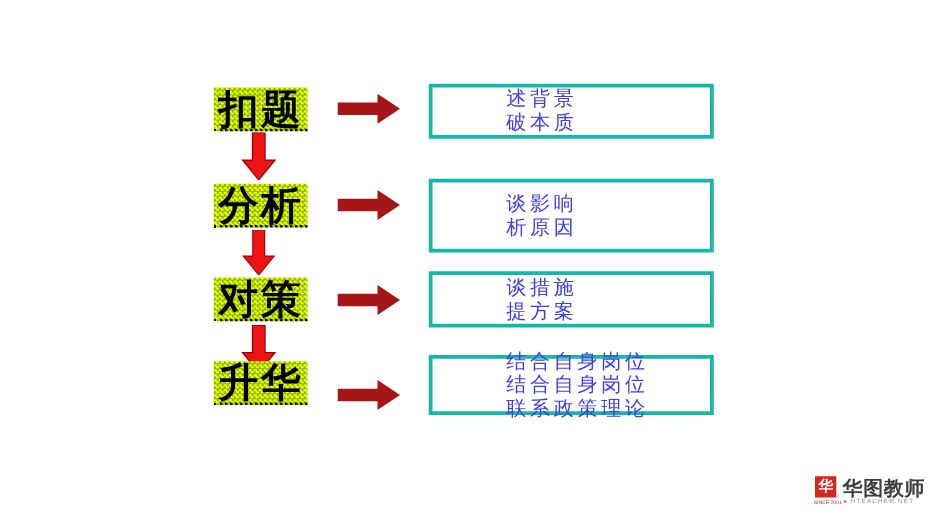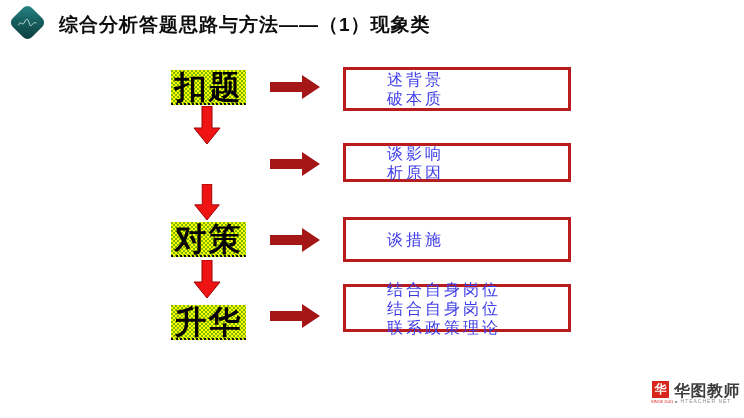--- a/index.html
+++ b/index.html
@@ -36,45 +36,45 @@
     background-image: repeating-conic-gradient(#ffff00 0% 25%, #7fb800 0% 50%);
     background-size: 4px 4px;
     border-bottom: 2px dotted #111111;
     display: flex; align-items: center; justify-content: center;
     font-size: 32px; font-weight: bold; color: #000000;
     letter-spacing: 2px; line-height: 1;
   }
   .sl-1 { top: 70px; }
   .sl-2 { top: 147px; }
   .sl-3 { top: 222px; }
-  .sl-4 { top: 305px; }
+  .sl-4 { top: 289px; }
 
   
   .arrow-right { position: absolute; left: 270px; width: 50px; height: 26px; }
   .ar-1 { top: 74px; }
   .ar-2 { top: 151px; }
   .ar-3 { top: 227px; }
   .ar-4 { top: 303px; }
 
   .arrow-down { position: absolute; left: 193px; width: 28px; }
   .ad-1 { top: 106px; height: 38px; }
   .ad-2 { top: 184px; height: 36px; }
   .ad-3 { top: 260px; height: 38px; }
   .arrow-down svg, .arrow-right svg { display: block; width: 100%; height: 100%; }
 
   
   .detail-box {
     position: absolute; left: 343px; width: 228px;
-    border: 3px solid #b91c1c;
+    border: 3px solid #14b8a6;
     background: #ffffff;
     display: flex; flex-direction: column; justify-content: center;
-    padding-left: 41px;
+    padding-left: 59px;
   }
   .db-1 { top: 67px;  height: 44px; }
-  .db-2 { top: 143px; height: 39px; }
+  .db-2 { top: 143px; height: 59px; }
   .db-3 { top: 217px; height: 45px; }
   .db-4 { top: 284px; height: 48px; }
   .detail-line {
     font-size: 16px; line-height: 19px; color: #3c3ce8;
     letter-spacing: 3px; white-space: nowrap;
   }
 
   
   .brand { position: absolute; left: 650px; top: 380px; width: 86px; height: 26px; }
   .brand-mark {
@@ -96,45 +96,38 @@
     position: absolute; left: 25px; top: 18px;
     font-size: 5px; color: #8c8c8c; letter-spacing: 1px; white-space: nowrap;
   }
   .brand-net::before { content: "■ "; font-size: 4px; color: #8c8c8c; }
 </style>
 </head>
 <body>
 
 <div class="slide">
 
-  <div class="hdr">
-    <div class="hdr-icon">
-      <svg width="22" height="12" viewBox="0 0 22 12">
-        <path d="M2 8 C4 2, 6 10, 8 5 S12 2, 13 7 S17 3, 20 6" stroke="#cfe8e4" stroke-width="0.9" fill="none"></path>
-      </svg>
-    </div>
-    <div class="hdr-title">综合分析答题思路与方法——（1）现象类</div>
-  </div>
 
   <div class="step-label sl-1">扣题</div>
   <div class="arrow-right ar-1">
     <svg viewBox="0 0 50 26">
         <path d="M0 8 L32 8 L32 1 L50 13 L32 25 L32 18 L0 18 Z" fill="#a51616"></path>
       </svg>
   </div>
   <div class="detail-box db-1">
     <div class="detail-line">述背景</div>
     <div class="detail-line">破本质</div>
   </div>
   <div class="arrow-down ad-1">
     <svg viewBox="0 0 28 38">
         <path d="M9 0 L19 0 L19 22 L27 22 L14 38 L1 22 L9 22 Z" fill="#ee1414" stroke="#990000" stroke-width="1"></path>
       </svg>
   </div>
 
+  <div class="step-label sl-2">分析</div>
   <div class="arrow-right ar-2">
     <svg viewBox="0 0 50 26">
         <path d="M0 8 L32 8 L32 1 L50 13 L32 25 L32 18 L0 18 Z" fill="#a51616"></path>
       </svg>
   </div>
   <div class="detail-box db-2">
     <div class="detail-line">谈影响</div>
     <div class="detail-line">析原因</div>
   </div>
   <div class="arrow-down ad-2">
@@ -144,20 +137,21 @@
   </div>
 
   <div class="step-label sl-3">对策</div>
   <div class="arrow-right ar-3">
     <svg viewBox="0 0 50 26">
         <path d="M0 8 L32 8 L32 1 L50 13 L32 25 L32 18 L0 18 Z" fill="#a51616"></path>
       </svg>
   </div>
   <div class="detail-box db-3">
     <div class="detail-line">谈措施</div>
+    <div class="detail-line">提方案</div>
   </div>
   <div class="arrow-down ad-3">
     <svg viewBox="0 0 28 38">
         <path d="M9 0 L19 0 L19 22 L27 22 L14 38 L1 22 L9 22 Z" fill="#ee1414" stroke="#990000" stroke-width="1"></path>
       </svg>
   </div>
 
   <div class="step-label sl-4">升华</div>
   <div class="arrow-right ar-4">
     <svg viewBox="0 0 50 26">

